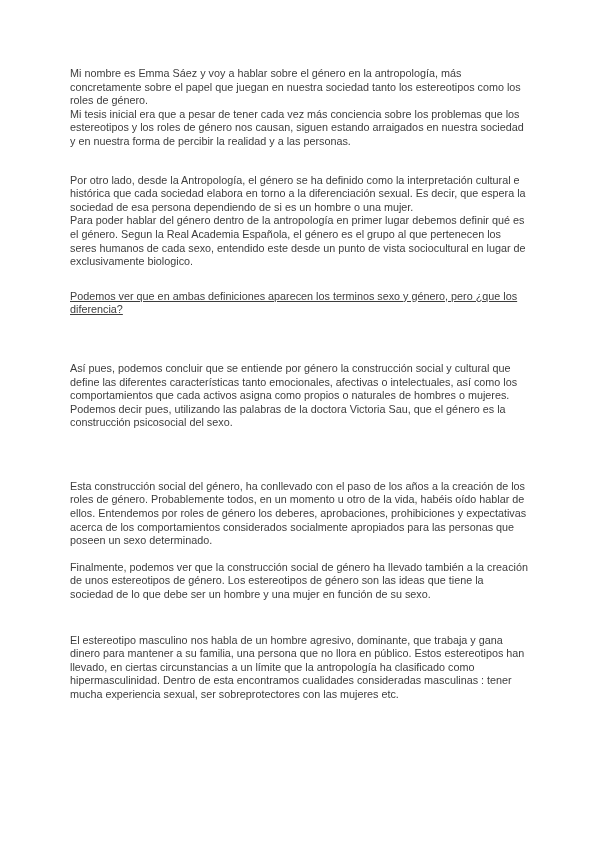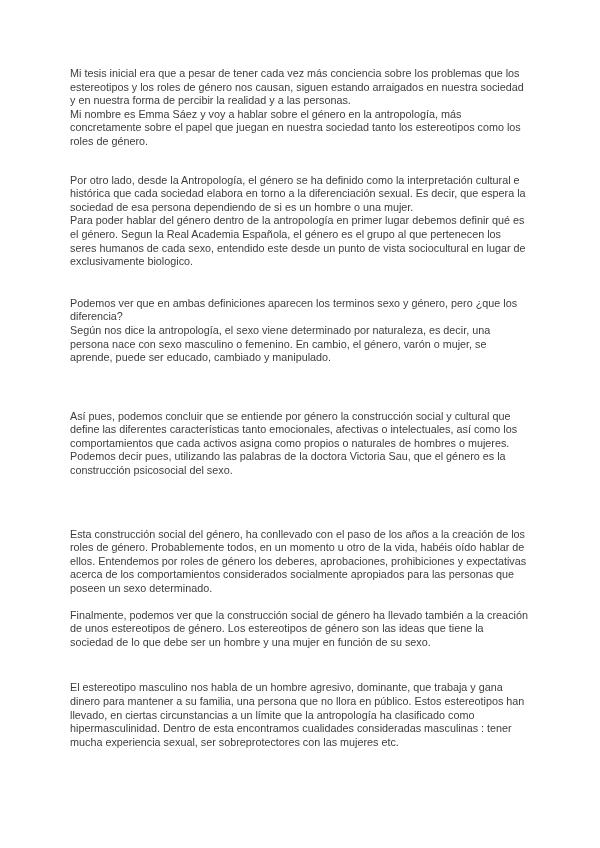--- a/index.html
+++ b/index.html
@@ -19,44 +19,43 @@
     line-height: 13.6px;
     color: #3d3d3d;
     overflow: hidden;
   }
   .page p {
     margin: 0;
     text-align: left;
   }
   .block { margin-top: 0; }
   .gap-b { margin-top: 25px; }
-  .gap-c { margin-top: 28px; }
+  .gap-c { margin-top: 21px; text-decoration: underline; }
   .gap-d { margin-top: 45px; }
   .gap-e { margin-top: 50px; }
   .gap-f { margin-top: 13px; }
   .gap-g { margin-top: 32px; }
 </style>
 </head>
 <body>
 
 <div class="page">
 
   <section class="block">
+    <p>Mi nombre es Emma Sáez y voy a hablar sobre el género en la antropología, más concretamente sobre el papel que juegan en nuestra sociedad tanto los estereotipos como los roles de género.</p>
     <p>Mi tesis inicial era que a pesar de tener cada vez más conciencia sobre los problemas que los estereotipos y los roles de género nos causan, siguen estando arraigados en nuestra sociedad y en nuestra forma de percibir la realidad y a las personas.</p>
-    <p>Mi nombre es Emma Sáez y voy a hablar sobre el género en la antropología, más concretamente sobre el papel que juegan en nuestra sociedad tanto los estereotipos como los roles de género.</p>
   </section>
 
   <section class="block gap-b">
     <p>Por otro lado, desde la Antropología, el género se ha definido como la interpretación cultural e histórica que cada sociedad elabora en torno a la diferenciación sexual. Es decir, que espera la sociedad de esa persona dependiendo de si es un hombre o una mujer.</p>
     <p>Para poder hablar del género dentro de la antropología en primer lugar debemos definir qué es el género. Segun la Real Academia Española, el género es el grupo al que pertenecen los seres humanos de cada sexo, entendido este desde un punto de vista sociocultural en lugar de exclusivamente biologico.</p>
   </section>
 
   <section class="block gap-c">
     <p>Podemos ver que en ambas definiciones aparecen los terminos sexo y género, pero ¿que los diferencia?</p>
-    <p>Según nos dice la antropología, el sexo viene determinado por naturaleza, es decir, una persona nace con sexo masculino o femenino. En cambio, el género, varón o mujer, se aprende, puede ser educado, cambiado y manipulado.</p>
   </section>
 
   <section class="block gap-d">
     <p>Así pues, podemos concluir que se entiende por género la construcción social y cultural que define las diferentes características tanto emocionales, afectivas o intelectuales, así como los comportamientos que cada activos asigna como propios o naturales de hombres o mujeres.</p>
     <p>Podemos decir pues, utilizando las palabras de la doctora Victoria Sau, que el género es la construcción psicosocial del sexo.</p>
   </section>
 
   <section class="block gap-e">
     <p>Esta construcción social del género, ha conllevado con el paso de los años a la creación de los roles de género. Probablemente todos, en un momento u otro de la vida, habéis oído hablar de ellos. Entendemos por roles de género los deberes, aprobaciones, prohibiciones y expectativas acerca de los comportamientos considerados socialmente apropiados para las personas que poseen un sexo determinado.</p>
   </section>

